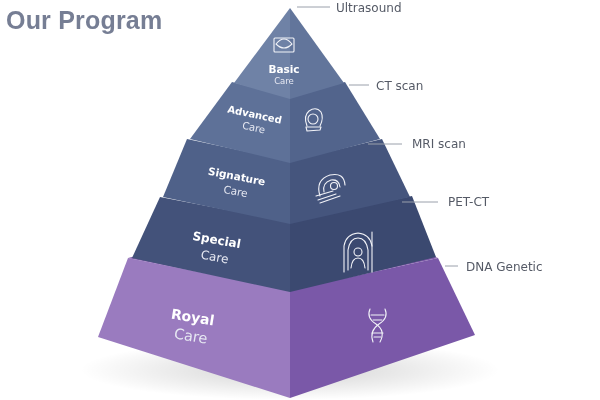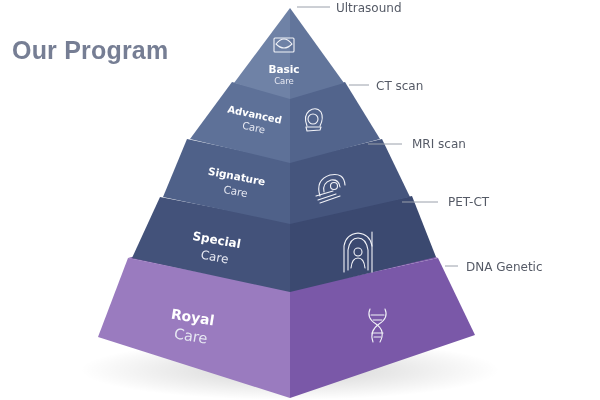--- a/index.html
+++ b/index.html
@@ -2,25 +2,24 @@
 <html><head>
 <meta charset="utf-8">
 <style>
   html, body { margin: 0; padding: 0; }
   body {
     width: 600px; height: 400px; overflow: hidden; position: relative;
     background: #ffffff;
     font-family: "DejaVu Sans", sans-serif;
   }
   .title {
-    position: absolute; left: 12px; top: 6px;
+    position: absolute; left: 6px; top: 6px;
     font-family: "Liberation Sans", sans-serif;
     font-weight: bold; font-size: 25px; color: #767e94;
     letter-spacing: 0.2px;
-    margin-top: 30px;
   }
   svg.diagram { position: absolute; left: 0; top: 0; }
   .lvl-title { font-family: "DejaVu Sans", sans-serif; font-weight: bold; fill: #ffffff; }
   .lvl-sub { font-family: "DejaVu Sans", sans-serif; fill: #e6e8f2; }
   .callout { font-family: "DejaVu Sans", sans-serif; font-size: 12px; fill: #555a66; }
   .icon { fill: none; stroke: #f2f3f8; stroke-width: 1.1; stroke-linecap: round; stroke-linejoin: round; }
 </style>
 </head>
 <body>
 

